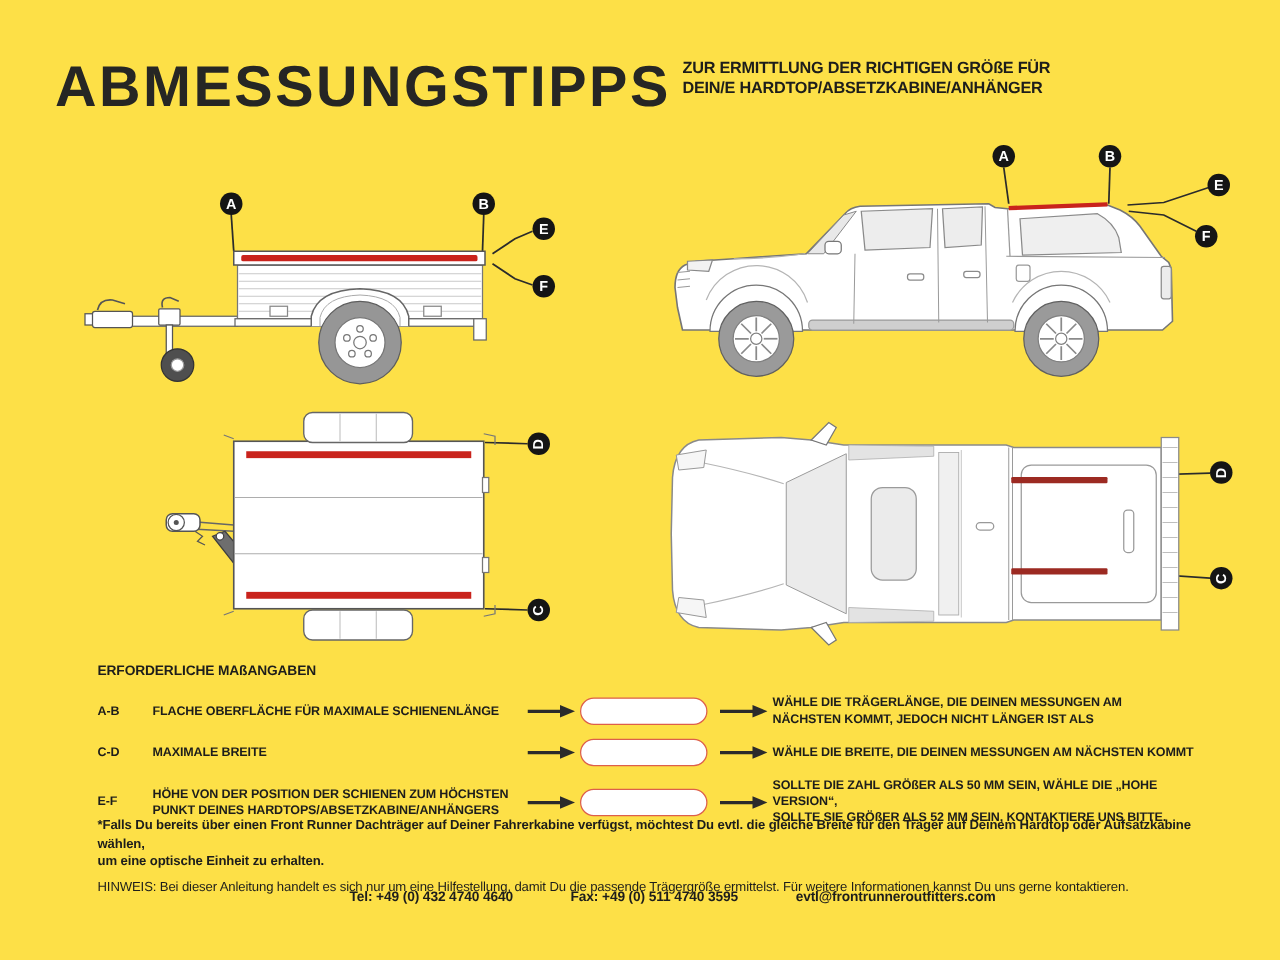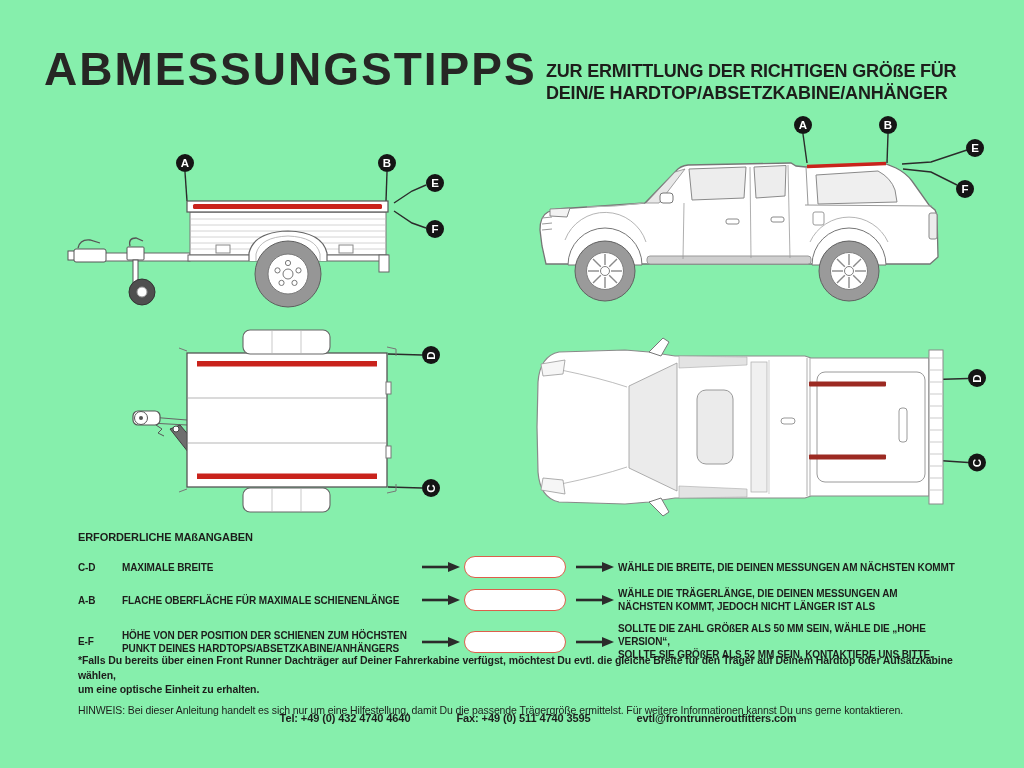--- a/index.html
+++ b/index.html
@@ -1,20 +1,20 @@
 <!DOCTYPE html>
 <html><head>
 <meta charset="utf-8">
 <style>
   html,body{margin:0;padding:0;background:#fff;}
-  .page{position:relative;width:1024px;height:768px;background:#86efac;overflow:hidden;
+  .page{position:relative;width:1024px;height:768px;background:#fde047;overflow:hidden;
         font-family:"Liberation Sans",sans-serif;color:#1d1d1b;}
   .abs{position:absolute;}
   .title{left:44px;top:42px;font-size:46px;font-weight:900;letter-spacing:2px;color:#262624;}
-  .subtitle{left:546px;top:61px;font-size:18px;font-weight:700;line-height:1.22;
+  .subtitle{left:546px;top:46px;font-size:13px;font-weight:700;line-height:1.22;
             white-space:pre-line;letter-spacing:-0.2px;}
   .meas-head{left:78px;top:531px;display:flex;gap:14px;font-size:11px;font-weight:700;letter-spacing:-0.1px;}
   .meas-head .red{color:#e8352a;}
   .rows{left:78px;top:556px;width:900px;display:flex;flex-direction:column;gap:9px;}
   .row{display:grid;grid-template-columns:44px 296px 46px 108px 46px auto;align-items:center;
        font-size:10px;font-weight:700;line-height:1.3;letter-spacing:-0.1px;}
   .row .desc,.row .result{white-space:pre-line;}
   .oval{height:20px;width:100px;border:1.6px solid #dd5f4b;border-radius:12px;background:#fff;}
   .arrow-cell{display:flex;justify-content:center;}
   .footnote{left:78px;top:653px;width:900px;font-size:10.5px;font-weight:700;line-height:1.4;
@@ -258,55 +258,55 @@
       <text class="mk" x="452" y="136.5" transform="rotate(-90 452 133)">C</text>
     </g>
   </svg>
 
   <div class="abs meas-head">
     <span>ERFORDERLICHE MAßANGABEN</span>
   </div>
 
   <div class="abs rows">
     <div class="row">
+      <span>A-B</span>
+      <span class="desc">FLACHE OBERFLÄCHE FÜR MAXIMALE SCHIENENLÄNGE</span>
+      <span class="arrow-cell">
+        <svg width="38" height="12" viewBox="0 0 38 12">
+            <line x1="0" y1="6" x2="27" y2="6" stroke="#2b2b2b" stroke-width="2.6"></line>
+            <polygon points="26,1 38,6 26,11" fill="#2b2b2b"></polygon>
+          </svg>
+      </span>
+      <span class="oval"></span>
+      <span class="arrow-cell">
+        <svg width="38" height="12" viewBox="0 0 38 12">
+            <line x1="0" y1="6" x2="27" y2="6" stroke="#2b2b2b" stroke-width="2.6"></line>
+            <polygon points="26,1 38,6 26,11" fill="#2b2b2b"></polygon>
+          </svg>
+      </span>
+      <span class="result">WÄHLE DIE TRÄGERLÄNGE, DIE DEINEN MESSUNGEN AM
+NÄCHSTEN KOMMT, JEDOCH NICHT LÄNGER IST ALS</span>
+    </div>
+    <div class="row">
       <span>C-D</span>
       <span class="desc">MAXIMALE BREITE</span>
       <span class="arrow-cell">
         <svg width="38" height="12" viewBox="0 0 38 12">
             <line x1="0" y1="6" x2="27" y2="6" stroke="#2b2b2b" stroke-width="2.6"></line>
             <polygon points="26,1 38,6 26,11" fill="#2b2b2b"></polygon>
           </svg>
       </span>
       <span class="oval"></span>
       <span class="arrow-cell">
         <svg width="38" height="12" viewBox="0 0 38 12">
             <line x1="0" y1="6" x2="27" y2="6" stroke="#2b2b2b" stroke-width="2.6"></line>
             <polygon points="26,1 38,6 26,11" fill="#2b2b2b"></polygon>
           </svg>
       </span>
       <span class="result">WÄHLE DIE BREITE, DIE DEINEN MESSUNGEN AM NÄCHSTEN KOMMT</span>
-    </div>
-    <div class="row">
-      <span>A-B</span>
-      <span class="desc">FLACHE OBERFLÄCHE FÜR MAXIMALE SCHIENENLÄNGE</span>
-      <span class="arrow-cell">
-        <svg width="38" height="12" viewBox="0 0 38 12">
-            <line x1="0" y1="6" x2="27" y2="6" stroke="#2b2b2b" stroke-width="2.6"></line>
-            <polygon points="26,1 38,6 26,11" fill="#2b2b2b"></polygon>
-          </svg>
-      </span>
-      <span class="oval"></span>
-      <span class="arrow-cell">
-        <svg width="38" height="12" viewBox="0 0 38 12">
-            <line x1="0" y1="6" x2="27" y2="6" stroke="#2b2b2b" stroke-width="2.6"></line>
-            <polygon points="26,1 38,6 26,11" fill="#2b2b2b"></polygon>
-          </svg>
-      </span>
-      <span class="result">WÄHLE DIE TRÄGERLÄNGE, DIE DEINEN MESSUNGEN AM
-NÄCHSTEN KOMMT, JEDOCH NICHT LÄNGER IST ALS</span>
     </div>
     <div class="row">
       <span>E-F</span>
       <span class="desc">HÖHE VON DER POSITION DER SCHIENEN ZUM HÖCHSTEN
 PUNKT DEINES HARDTOPS/ABSETZKABINE/ANHÄNGERS</span>
       <span class="arrow-cell">
         <svg width="38" height="12" viewBox="0 0 38 12">
             <line x1="0" y1="6" x2="27" y2="6" stroke="#2b2b2b" stroke-width="2.6"></line>
             <polygon points="26,1 38,6 26,11" fill="#2b2b2b"></polygon>
           </svg>

